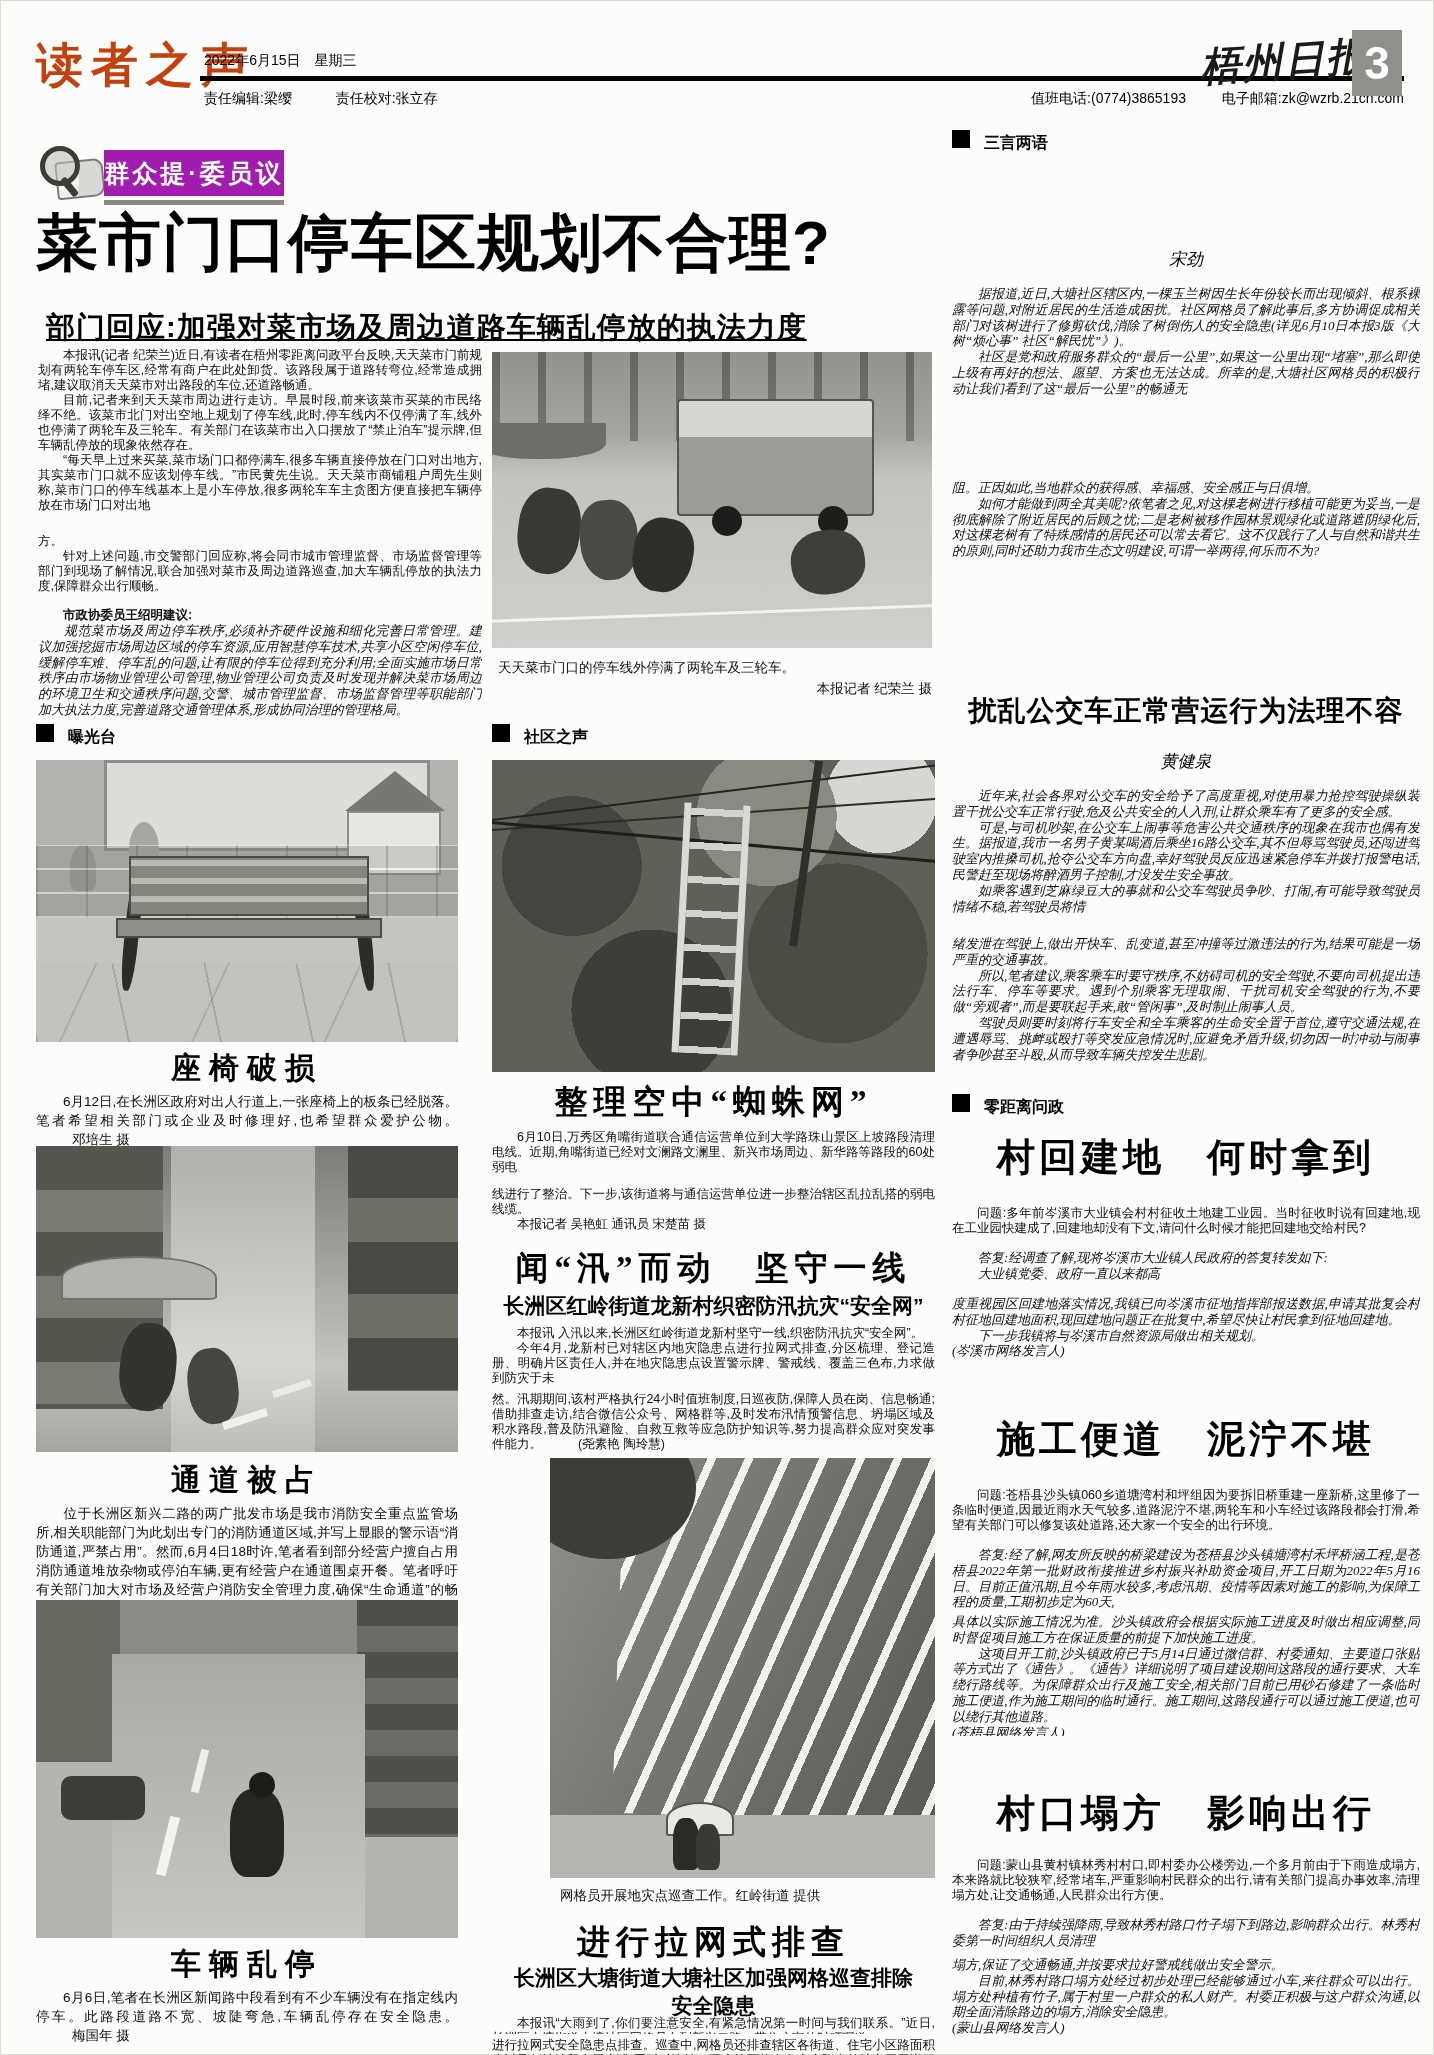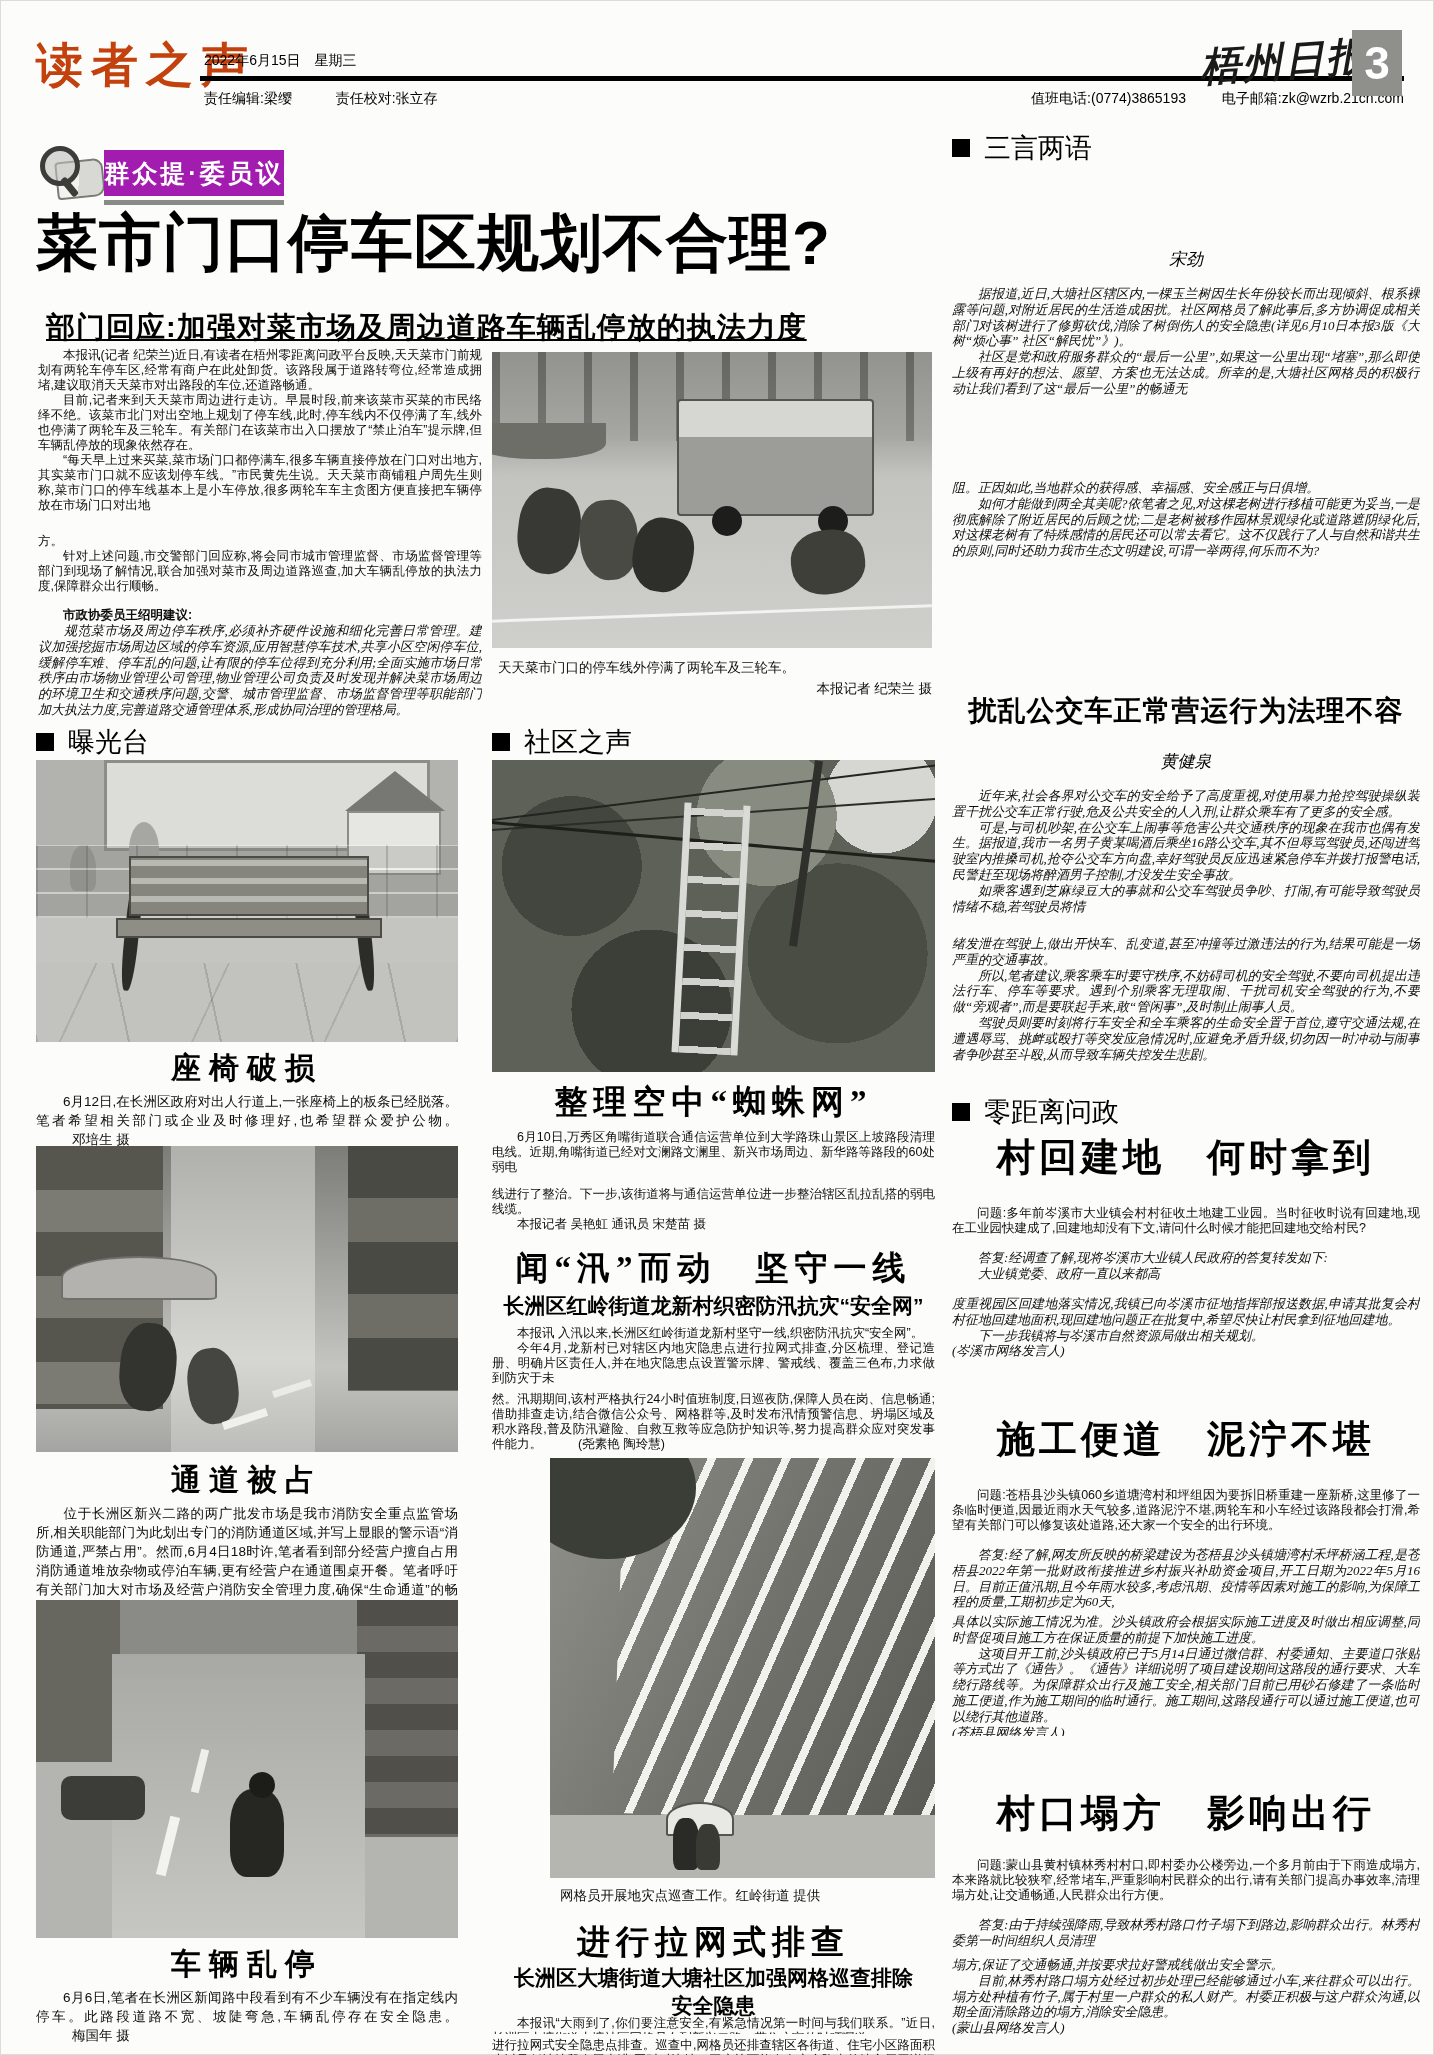--- a/index.html
+++ b/index.html
@@ -17,21 +17,21 @@
   .pnum { background:#8f8f8b; color:#fff; font-weight:900; font-size:46px;
           display:flex; align-items:center; justify-content:center; }
 
   .badgebox { background:#a21caf; color:#fff; font-weight:700; font-size:25px;
               letter-spacing:3px; text-align:center; line-height:46px; }
   .badgebar { background:#8a8a86; }
 
   .hl-xl { font-weight:900; font-size:62px; letter-spacing:1px; color:#000; line-height:1.05; }
   .hl-sub { font-weight:900; font-size:29px; color:#000; letter-spacing:1px; }
 
-  .sechead { font-size:27px; font-weight:400; color:#000; }
+  .sechead { font-size:16px; font-weight:700; color:#000; }
   .sechead .sq { display:inline-block; width:18px; height:18px; background:#000; margin-right:14px; }
 
   .t-serif { font-family:"Liberation Serif",serif; font-weight:900; color:#000; text-align:center; }
   .t30 { font-size:30px; letter-spacing:8px; }
   .t33 { font-size:33px; letter-spacing:6px; }
   .t38 { font-size:38px; letter-spacing:4px; }
   .t40 { font-size:40px; letter-spacing:6px; }
   .t28 { font-size:28px; letter-spacing:1px; }
   .subt { font-size:21px; font-weight:900; text-align:center; color:#000; }
   .author { font-size:17px; text-align:center; color:#000;font-style:italic; }

